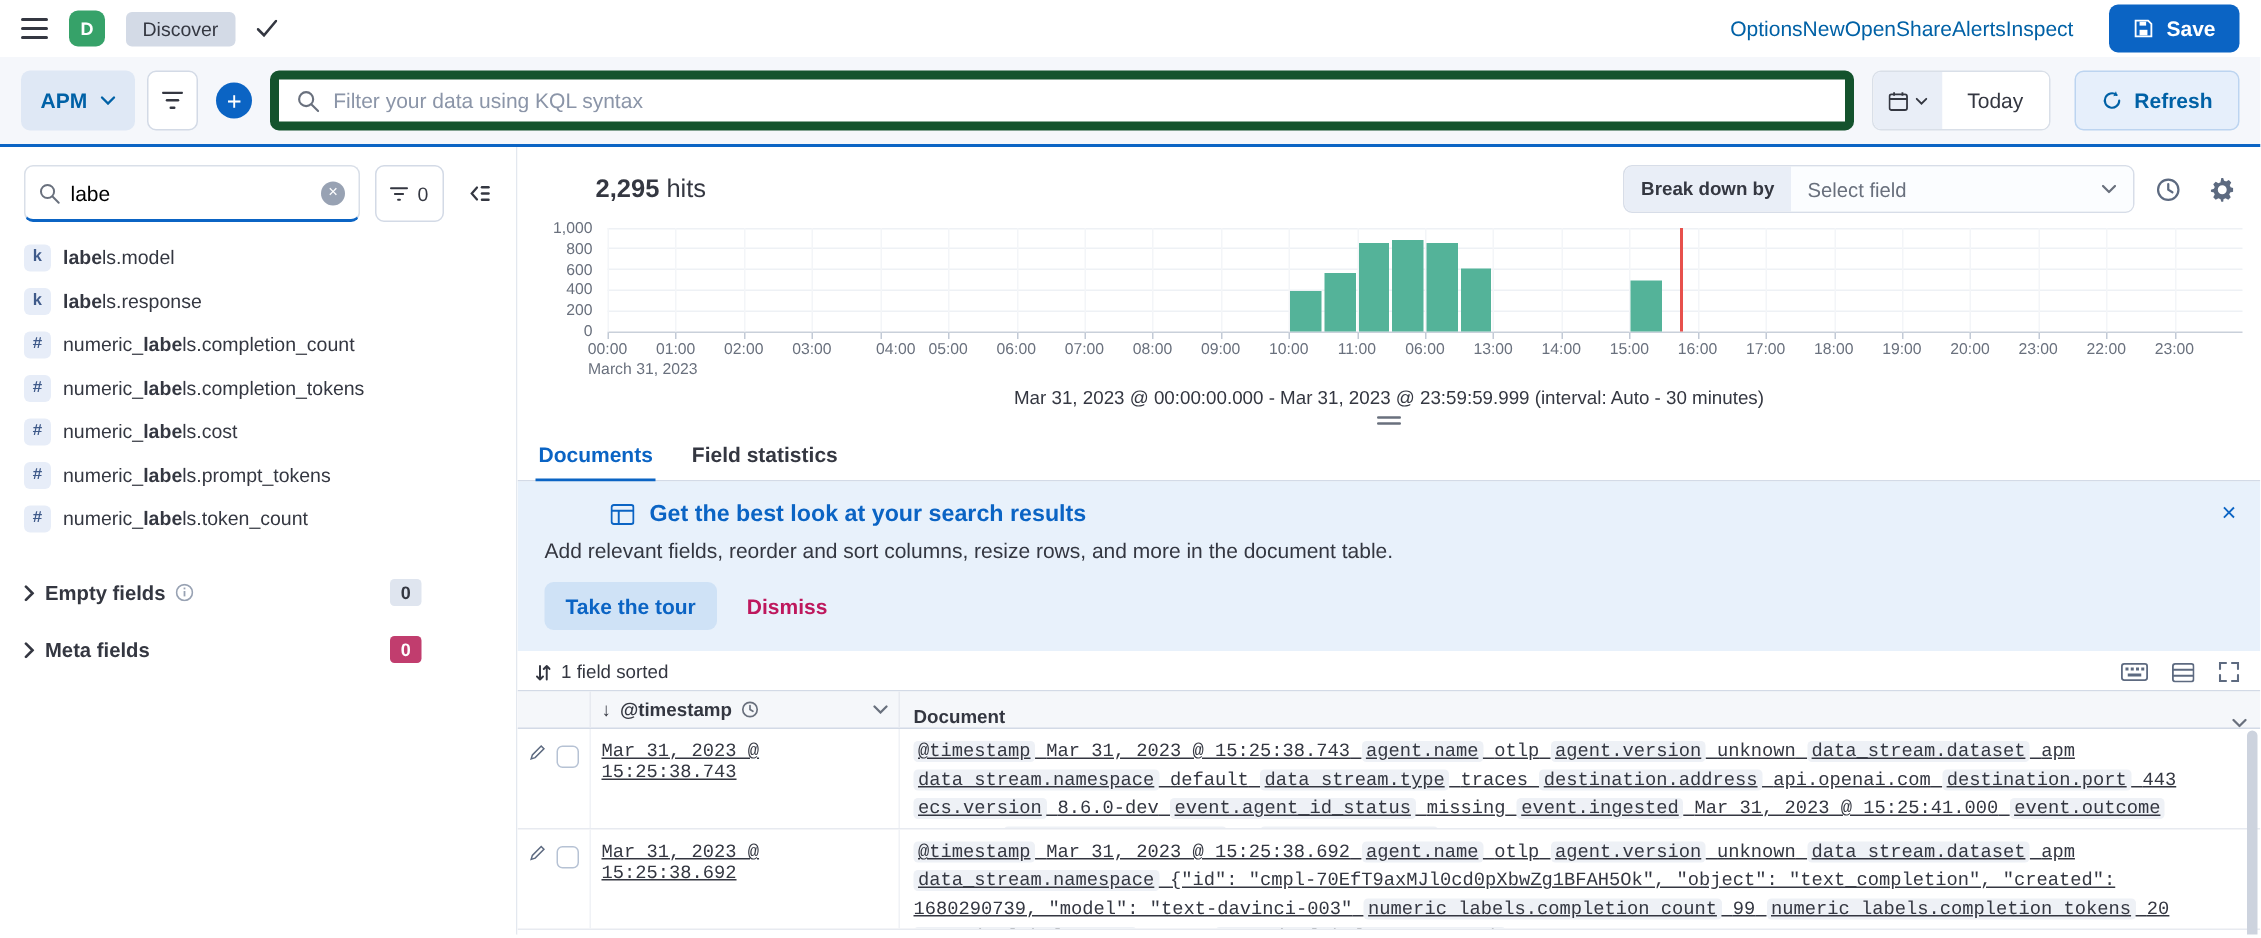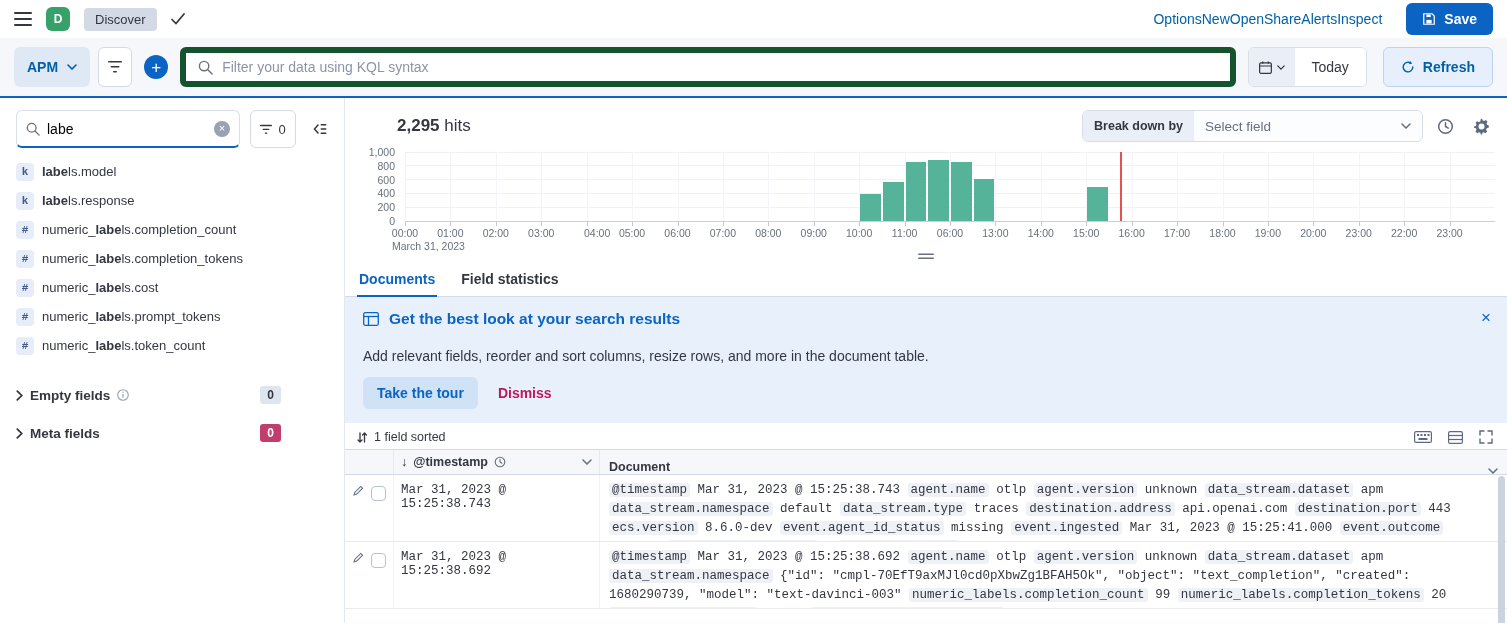--- a/index.html
+++ b/index.html
@@ -79,34 +79,34 @@
 
   .caption { text-align:center; font-size:12.5px; margin-top:10px; color:#343741; }
   .handle { display:flex; justify-content:center; margin:5px 0 0; }
 
   .tabs { display:flex; gap:22px; padding:0 12px; border-bottom:1px solid #d3dae6; margin-top:2px; }
   .tab { font-size:14px; font-weight:600; color:#343741; padding:9px 2px; position:relative; }
   .tab.selected { color:#0b64c4; }
   .tab.selected::after { content:""; position:absolute; left:0; right:0; bottom:-1px; height:2px; background:#0b64c4; }
 
   .callout { position:relative; background:#e8f1fb; padding:13px 18px 14px; }
-  .c-title { display:flex; align-items:center; gap:10px; color:#0b64c4; font-size:15.5px; font-weight:600; }
-  .c-body { margin-top:20px; font-size:14px; color:#343741; }
+  .c-title { display:flex; align-items:center; gap:10px; color:#0b64c4; font-size:15.5px; font-weight:600;margin-left:44px; }
+  .c-body { margin-top:7px; font-size:14px; color:#343741; }
   .c-actions { margin-top:13px; display:flex; align-items:center; gap:20px; }
   .tour-btn { background:#cfe2f6; color:#0b64c4; font-weight:600; font-size:14px; height:32px; padding:0 14px; border-radius:6px; }
   .dismiss-btn { color:#be185d; font-weight:600; font-size:14px; }
   .c-close { position:absolute; top:8px; right:12px; color:#0b64c4; font-size:17px; line-height:1; padding:4px; }
 
   .grid-toolbar { display:flex; align-items:center; padding:7px 14px 5px 12px; }
   .gt-left { display:flex; align-items:center; gap:7px; font-size:12.5px; }
   .gt-right { margin-left:auto; display:flex; gap:16px; align-items:center; }
   .gt-right button { display:flex; align-items:center; }
 
   .grid { position:relative; border-top:1px solid #d3dae6; }
-  .mono { font-family:"Liberation Mono","DejaVu Sans Mono",monospace; }
+  .mono { font-family:"Liberation Mono","DejaVu Sans Mono",monospace;text-decoration:underline; }
   .g-head { display:flex; height:25px; background:#f5f7fa; border-bottom:1px solid #d3dae6; font-weight:700; font-size:12.5px; align-items:center; }
   .col-ctrl { width:49px; flex:none; height:100%; border-right:1px solid #e7eaf0; }
   .col-ts { width:206px; flex:none; display:flex; align-items:center; gap:6px; padding:0 7px; height:100%; border-right:1px solid #e7eaf0; cursor:pointer; }
   .col-doc { flex:1; display:flex; align-items:flex-end; padding:0 9px; height:100%; cursor:pointer; }
   .hd-chev { margin-left:auto; display:flex; align-items:center; }
   .t-row { display:flex; border-bottom:1px solid #e7eaf0; }
   .t-ctrl { width:49px; flex:none; display:flex; align-items:flex-start; gap:7px; padding:10px 0 0 8px; border-right:1px solid #f0f2f6; }
   .t-ts { width:206px; flex:none; font-size:12.5px; padding:8px 7px; border-right:1px solid #f0f2f6; }
   .t-doc { flex:1; font-size:12.5px; line-height:19px; padding:6px 9px 2px; max-height:66px; overflow:hidden; }
   .chip { background:#eef1f6; border-radius:3px; padding:0 3px; }
@@ -412,20 +412,21 @@
             <div class="xtick" style="left: 817.5px;">18:00</div>
             <div class="xtick" style="left: 862.917px;">19:00</div>
             <div class="xtick" style="left: 908.333px;">20:00</div>
             <div class="xtick" style="left: 953.75px;">23:00</div>
             <div class="xtick" style="left: 999.167px;">22:00</div>
             <div class="xtick" style="left: 1044.58px;">23:00</div>
           </div>
         <div class="xdate">March 31, 2023</div>
       </div>
 
+      <div class="caption">Mar 31, 2023 @ 00:00:00.000 - Mar 31, 2023 @ 23:59:59.999 (interval: Auto - 30 minutes)</div>
 
       <div class="handle">
         <svg width="16" height="7" viewBox="0 0 16 7">
             <rect y="0.5" width="16" height="1.6" rx="0.8" fill="#69707d"></rect>
             <rect y="4.5" width="16" height="1.6" rx="0.8" fill="#69707d"></rect>
           </svg>
       </div>
 
       <div class="tabs">
         <button class="tab selected">Documents</button>

